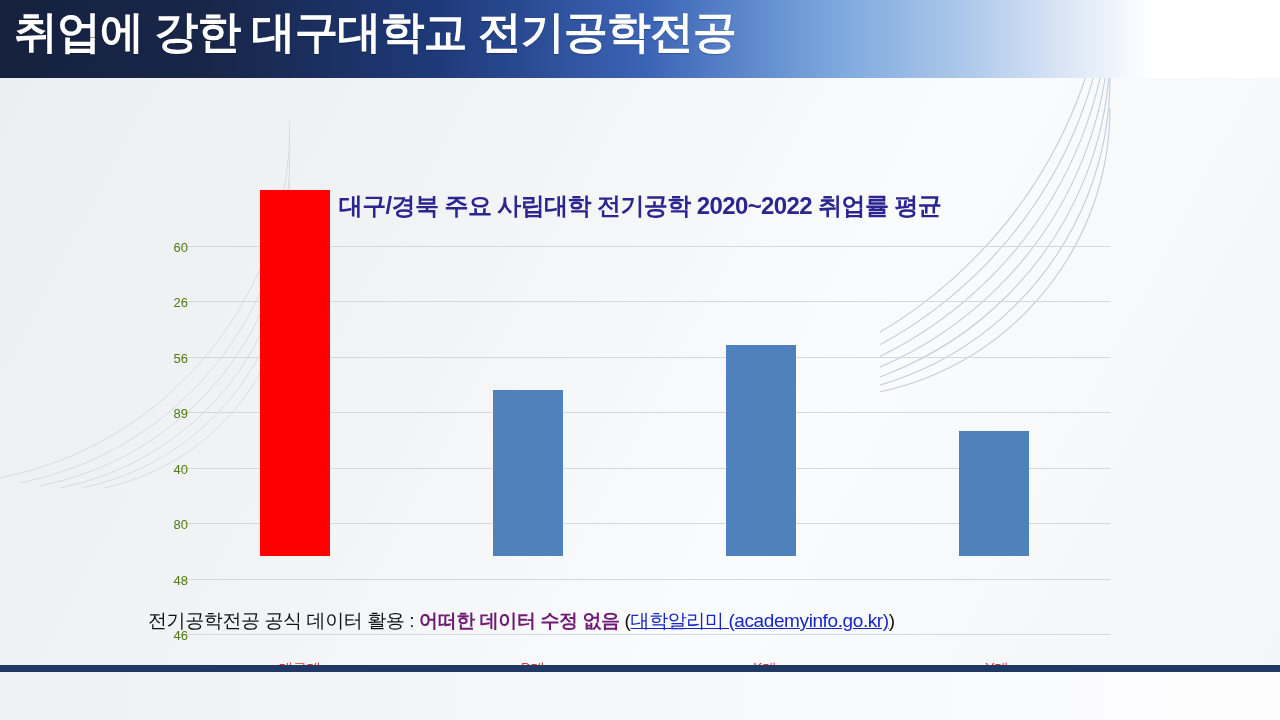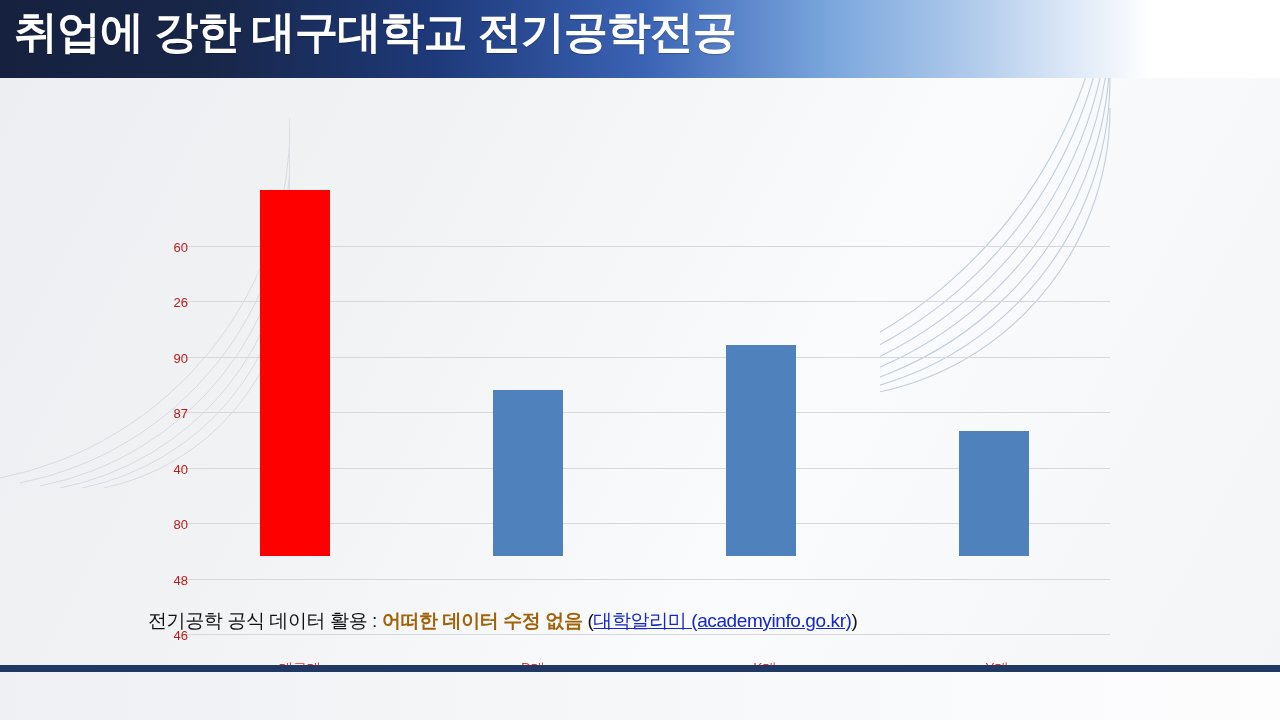--- a/index.html
+++ b/index.html
@@ -50,37 +50,37 @@
   #chart-title{
     position:absolute; left:0; top:112px; width:1280px; text-align:center;
     font-size:24px; font-weight:bold; color:#2b2590; letter-spacing:-0.6px;
     white-space:nowrap;
   }
   #plot-wrap{ position:absolute; left:0; top:78px; width:1280px; height:587px; }
 
   .grid-row{ position:absolute; left:178px; width:932px; height:1px; background:#d6d8da; }
   .y-tick-label{
     position:absolute; width:40px; text-align:right; left:148px;
-    font-size:13px; color:#b91c1c; line-height:1px;
+    font-size:13px; color:#4d7c0f; line-height:1px;
   }
 
   .bar{ position:absolute; bottom:0; }
   .bars-layer{ position:absolute; left:178px; top:90px; width:932px; height:388px; }
 
   .cat-label{
     position:absolute; top:582px; text-align:center;
     font-size:14px; color:#e8352c; white-space:nowrap;
   }
 
   
   #source-note{
     position:absolute; left:148px; top:608px; width:1000px;
     font-size:19px; color:#111111; white-space:nowrap; letter-spacing:-0.4px;
   }
-  #source-note .emph{ color:#a16207; font-weight:bold;text-align:center; }
+  #source-note .emph{ color:#701a75; font-weight:bold;text-align:center; }
   #source-note .link{ color:#1427c8; text-decoration:underline;text-align:right; }
 </style>
 </head>
 <body>
 
 <div id="header-banner">
   <div id="header-title">취업에 강한 대구대학교 전기공학전공</div>
 </div>
 
 <div id="slide-body">
@@ -105,51 +105,52 @@
       <path d="M 620 340 A 285 285 0 0 1 390 620"></path>
       <path d="M 620 370 A 260 260 0 0 1 412 620"></path>
       <path d="M 620 400 A 235 235 0 0 1 434 620"></path>
     </g>
   </svg>
 
 </div>
 
 <div id="plot-wrap">
 
+  <div id="chart-title">대구/경북 주요 사립대학  전기공학 2020~2022 취업률 평균</div>
 
   <div class="grid-row" style="top:168px"></div>
   <div class="grid-row" style="top:223px"></div>
   <div class="grid-row" style="top:279px"></div>
   <div class="grid-row" style="top:334px"></div>
   <div class="grid-row" style="top:390px"></div>
   <div class="grid-row" style="top:445px"></div>
   <div class="grid-row" style="top:501px"></div>
   <div class="grid-row" style="top:556px"></div>
 
   <div class="y-tick-label" style="top:169px">60</div>
   <div class="y-tick-label" style="top:224px">26</div>
-  <div class="y-tick-label" style="top:280px">90</div>
-  <div class="y-tick-label" style="top:335px">87</div>
+  <div class="y-tick-label" style="top:280px">56</div>
+  <div class="y-tick-label" style="top:335px">89</div>
   <div class="y-tick-label" style="top:391px">40</div>
   <div class="y-tick-label" style="top:446px">80</div>
   <div class="y-tick-label" style="top:502px">48</div>
   <div class="y-tick-label" style="top:557px">46</div>
 
   <div class="bars-layer">
     <div class="bar" id="bar-0" style="height: 365.829px; width: 70px; left: 81.5px; background: rgb(255, 0, 0);"></div>
     <div class="bar" id="bar-1" style="height: 166.286px; width: 70px; left: 314.5px; background: rgb(79, 129, 189);"></div>
     <div class="bar" id="bar-2" style="height: 210.629px; width: 70px; left: 547.5px; background: rgb(79, 129, 189);"></div>
     <div class="bar" id="bar-3" style="height: 124.714px; width: 70px; left: 780.5px; background: rgb(79, 129, 189);"></div>
   </div>
 
   <div class="cat-label" style="left:240px; width:120px">대구대</div>
   <div class="cat-label" style="left:473px; width:120px">D대</div>
   <div class="cat-label" style="left:705px; width:120px">K대</div>
   <div class="cat-label" style="left:937px; width:120px">Y대</div>
 
 </div>
 
 <div id="source-note">
-  <span>전기공학 공식 데이터 활용 : </span><span class="emph">어떠한 데이터 수정 없음</span><span> (</span><span class="link">대학알리미  (academyinfo.go.kr)</span><span>)</span>
+  <span>전기공학전공 공식 데이터 활용 : </span><span class="emph">어떠한 데이터 수정 없음</span><span> (</span><span class="link">대학알리미  (academyinfo.go.kr)</span><span>)</span>
 </div>
 
 <div id="footer-bar"></div>
 <div id="footer-area"></div>
 
 </body></html>

